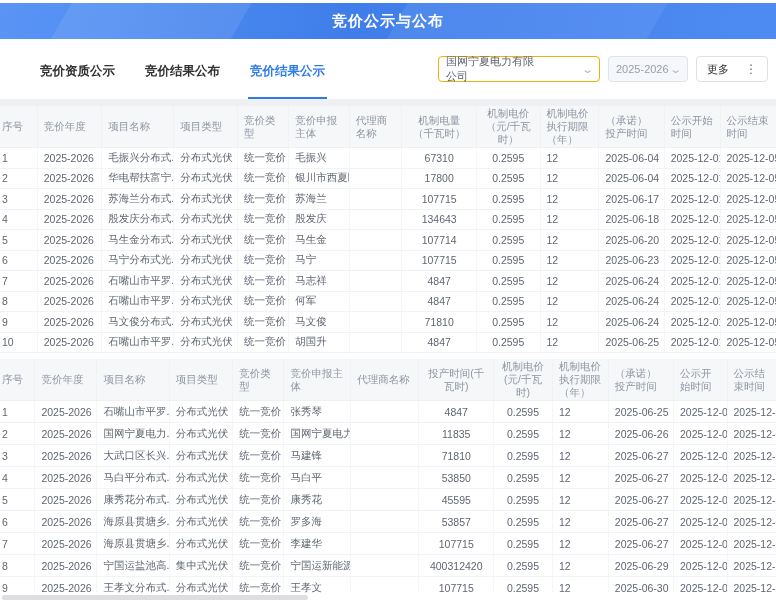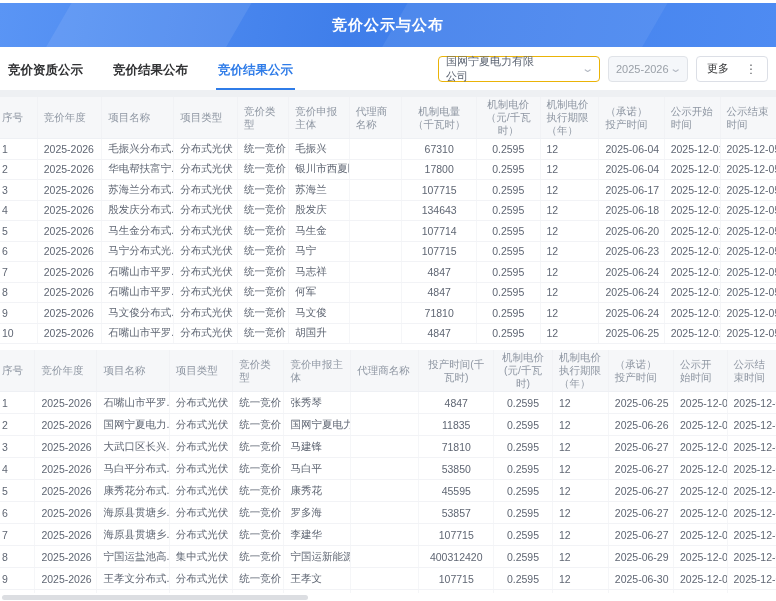--- a/index.html
+++ b/index.html
@@ -1,32 +1,32 @@
 <!DOCTYPE html>
 <html><head>
 <meta charset="utf-8">
 <style>
   * { margin:0; padding:0; box-sizing:border-box; }
   html,body { width:776px; height:601px; overflow:hidden; background:#fff;
     font-family:"Liberation Sans", sans-serif; }
   .app { width:776px; height:601px; overflow:hidden; position:relative; }
 
   
-  .banner { margin-top:3px; height:44px; position:relative; overflow:hidden;
+  .banner { margin-top:3px; height:36px; position:relative; overflow:hidden;
     background:linear-gradient(100deg,#5a95f5 0%,#3f7eea 45%,#4e8bf2 100%);
     display:flex; align-items:center; justify-content:center; }
   .banner-deco { position:absolute; top:-20px; height:80px; width:180px;
     background:rgba(255,255,255,0.09); transform:skewX(-30deg); }
   .banner-deco.d1 { left:60px; }
   .banner-deco.d2 { right:120px; width:260px; background:rgba(255,255,255,0.07); }
   .banner h1 { color:#fff; font-size:15px; font-weight:bold; letter-spacing:1px; z-index:1; }
 
   
-  .toolbar { height:43px; background:#fff; display:flex; align-items:stretch;
-    justify-content:space-between; padding:0 8px 0 6px; }
+  .toolbar { height:60px; background:#fff; display:flex; align-items:stretch;
+    justify-content:space-between; padding:0 8px 0 6px;margin-left:32px; }
   .tabs { display:flex; gap:26px; }
   .tab { display:flex; align-items:center; padding:10px 2px 4px; font-size:12.5px;
     font-weight:bold; color:#303133; cursor:pointer; border-bottom:2px solid transparent; }
   .tab.active { color:#2f7ce8; border-bottom-color:#2f7ce8; }
   .controls { display:flex; align-items:center; gap:8px; }
   .select { display:flex; align-items:center; justify-content:space-between;
     height:26px; border-radius:4px; font-size:11px; padding:0 7px; cursor:pointer; }
   .select.company { width:162px; border:1px solid #eab308; color:#5a6270; background:#fff;gap:44px; }
   .select.year { width:80px; border:1px solid #e0e3e8; color:#9aa0a8; background:#f5f7fa; }
   .chev { color:#b3b8c2; font-size:11px; line-height:1; transform:scaleX(1.4); }

